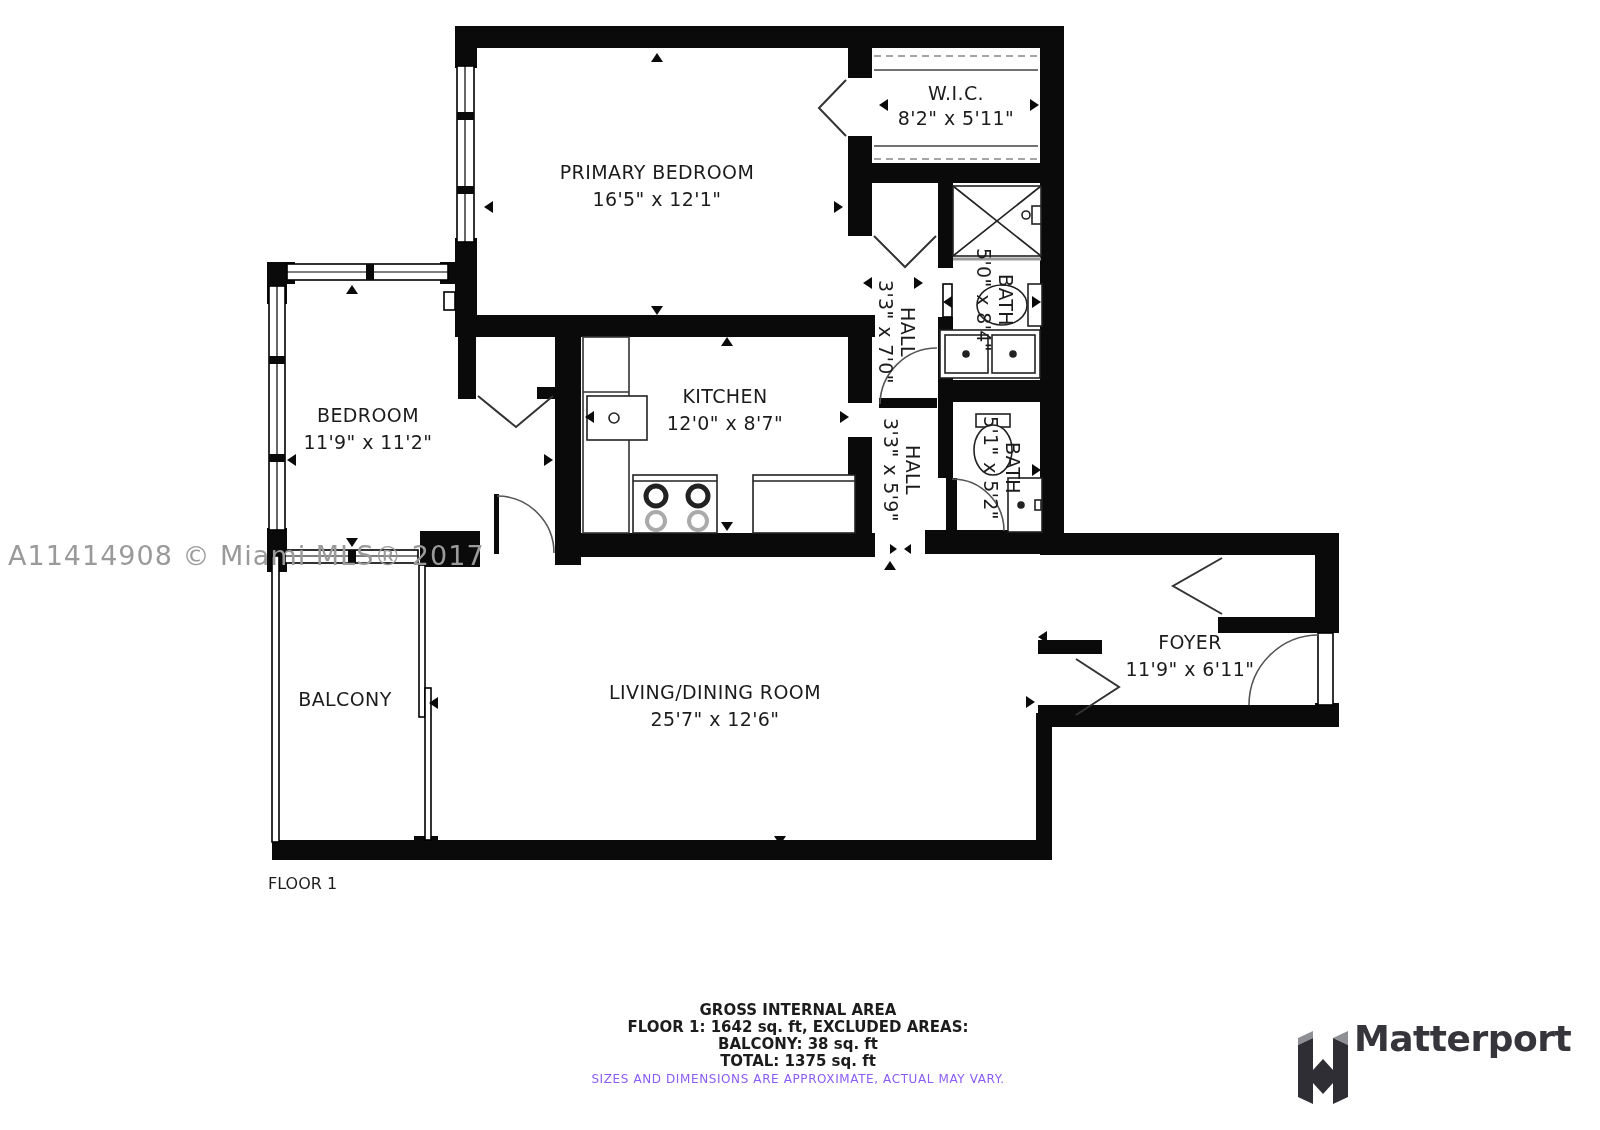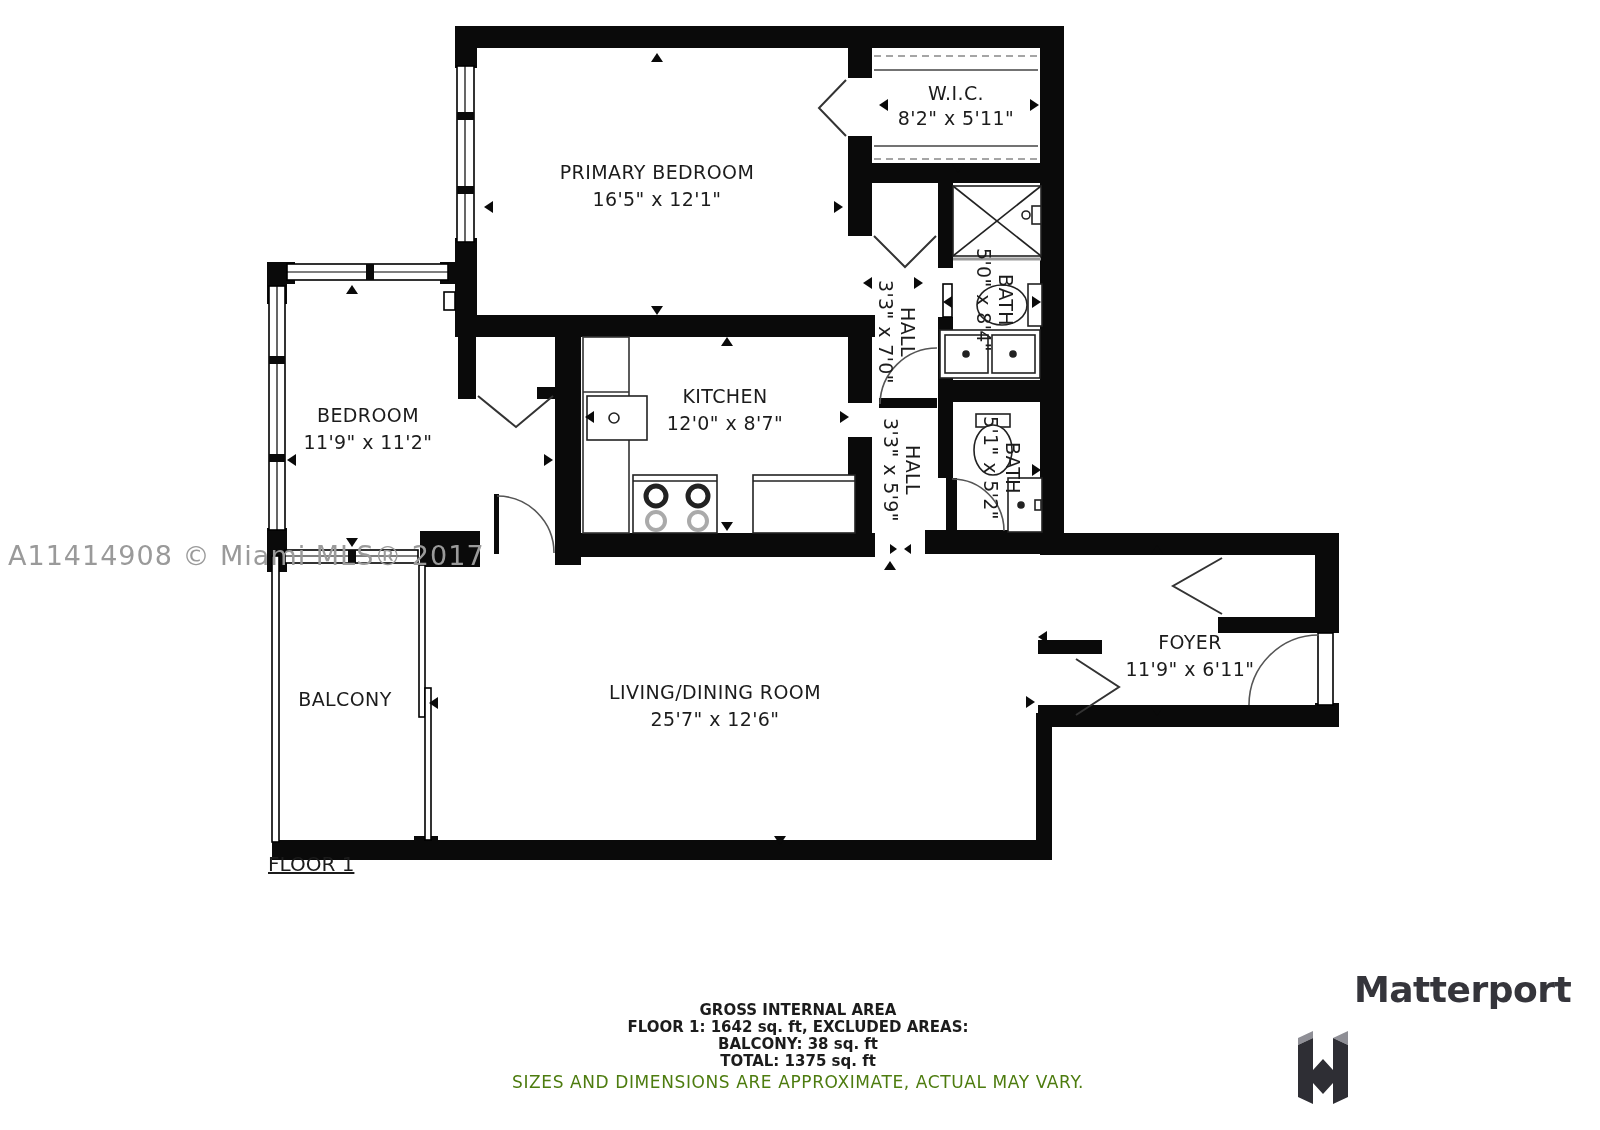--- a/index.html
+++ b/index.html
@@ -2,26 +2,26 @@
 <html><head>
 <meta charset="utf-8">
 <style>
   html,body{margin:0;padding:0;background:#ffffff;}
   .stage{position:relative;width:1600px;height:1130px;background:#fff;overflow:hidden;
          font-family:"DejaVu Sans","Liberation Sans",sans-serif;}
   .plan-svg{position:absolute;left:0;top:0;}
   .room-label{font-size:19px;fill:#1c1c1c;letter-spacing:.4px;}
   .watermark{position:absolute;left:8px;top:540px;font-size:27px;color:#9a9a9a;
              letter-spacing:1px;white-space:nowrap;}
-  .floor-label{position:absolute;left:268px;top:852px;font-size:20px;color:#1c1c1c;text-decoration:underline;}
+  .floor-label{position:absolute;left:268px;top:874px;font-size:16px;color:#1c1c1c;}
   .footer{position:absolute;left:798px;top:1002px;transform:translateX(-50%);
           text-align:center;color:#1c1c1c;white-space:nowrap;}
   .footer .b{font-size:15px;font-weight:bold;line-height:17px;}
-  .footer .disclaimer{font-size:17px;color:#4d7c0f;letter-spacing:.6px;margin-top:2px;}
-  .brand{position:absolute;left:1292px;top:969px;display:flex;align-items:center;}
+  .footer .disclaimer{font-size:12px;color:#8b5cf6;letter-spacing:.6px;margin-top:2px;}
+  .brand{position:absolute;left:1292px;top:1018px;display:flex;align-items:center;}
   .brand-text{font-size:36px;font-weight:bold;color:#35353b;letter-spacing:-0.5px;margin-left:10px;}
 </style>
 </head>
 <body>
 
 <div class="stage">
 
   <svg class="plan-svg" width="1600" height="1130" viewBox="0 0 1600 1130">
 
     <g fill="#0a0a0a" shape-rendering="crispEdges">

